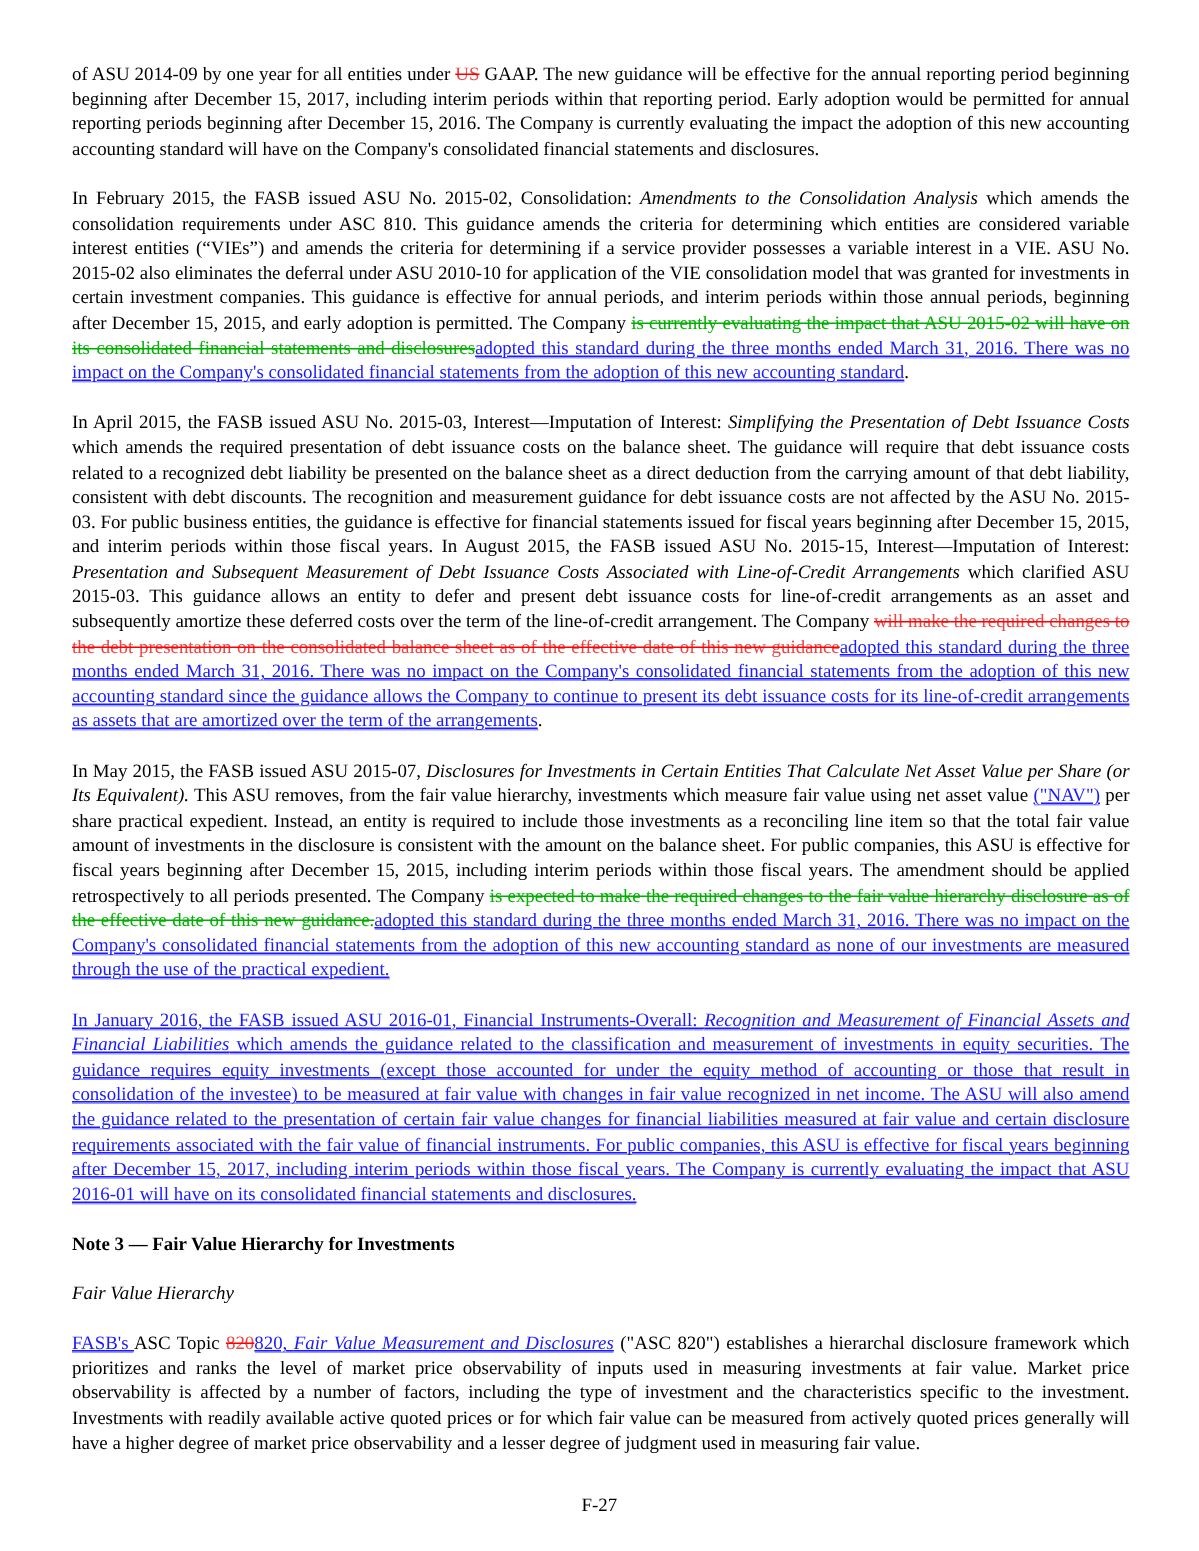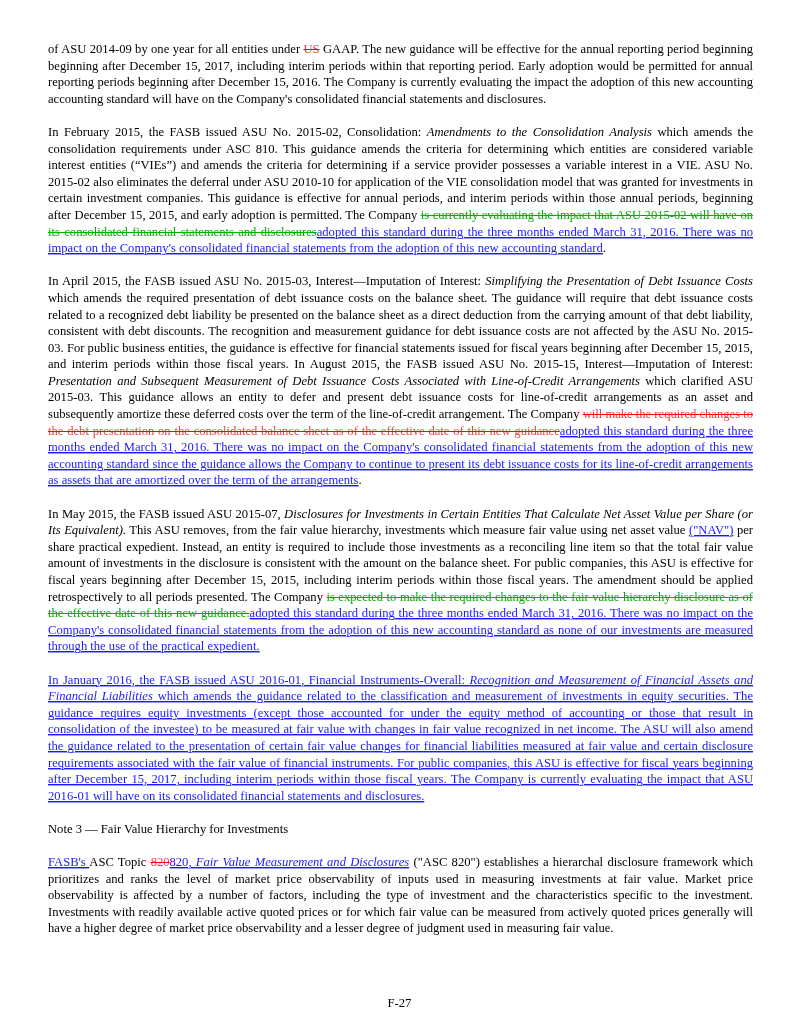--- a/index.html
+++ b/index.html
@@ -23,21 +23,21 @@
   .para { margin: 0 0 16.6px 0; }
   .del-red { color: #ef4444; text-decoration: line-through; text-decoration-color: #ff0000; }
   .del-green { color: #00b000; text-decoration: line-through; text-decoration-color: #00b000; }
   .ins {
     color: #1a1aff;
     text-decoration: underline;
     text-decoration-color: #1a1aff;
     text-underline-offset: 1px;
     box-shadow: inset 0 -1px 0 #9a9aff;
   }
-  .heading { font-weight: normal; margin: 0 0 16.6px 0; }
+  .heading { font-weight: bold; margin: 0 0 16.6px 0; }
   .subheading { font-style: italic; margin: 0 0 16.6px 0; }
   i { }
   .page-number {
     position: absolute;
     left: 0;
     width: 799px;
     top: 996px;
     text-align: center;
     font-size: 12.6px;
     font-family: "Liberation Serif", serif;
@@ -54,18 +54,19 @@
 
   <p class="para"><span>In April 2015, the FASB issued ASU No. 2015-03, Interest—Imputation of Interest: </span><i>Simplifying the Presentation of Debt Issuance Costs</i><span> which amends the required presentation of debt issuance costs on the balance sheet. The guidance will require that debt issuance costs related to a recognized debt liability be presented on the balance sheet as a direct deduction from the carrying amount of that debt liability, consistent with debt discounts. The recognition and measurement guidance for debt issuance costs are not affected by the ASU No. 2015-03. For public business entities, the guidance is effective for financial statements issued for fiscal years beginning after December 15, 2015, and interim periods within those fiscal years. In August 2015, the FASB issued ASU No. 2015-15, Interest—Imputation of Interest: </span><i>Presentation and Subsequent Measurement of Debt Issuance Costs Associated with Line-of-Credit Arrangements</i><span> which clarified ASU 2015-03. This guidance allows an entity to defer and present debt issuance costs for line-of-credit arrangements as an asset and subsequently amortize these deferred costs over the term of the line-of-credit arrangement. The Company </span><span class="del-red">will make the required changes to the debt presentation on the consolidated balance sheet as of the effective date of this new guidance</span><span class="ins">adopted this standard during the three months ended March 31, 2016. There was no impact on the Company's consolidated financial statements from the adoption of this new accounting standard since the guidance allows the Company to continue to present its debt issuance costs for its line-of-credit arrangements as assets that are amortized over the term of the arrangements</span><span>.</span></p>
 
   <p class="para"><span>In May 2015, the FASB issued ASU 2015-07, </span><i>Disclosures for Investments in Certain Entities That Calculate Net Asset Value per Share (or Its Equivalent).</i><span> This ASU removes, from the fair value hierarchy, investments which measure fair value using net asset value </span><span class="ins">("NAV")</span><span> per share practical expedient. Instead, an entity is required to include those investments as a reconciling line item so that the total fair value amount of investments in the disclosure is consistent with the amount on the balance sheet. For public companies, this ASU is effective for fiscal years beginning after December 15, 2015, including interim periods within those fiscal years. The amendment should be applied retrospectively to all periods presented. The Company </span><span class="del-green">is expected to make the required changes to the fair value hierarchy disclosure as of the effective date of this new guidance.</span><span class="ins">adopted this standard during the three months ended March 31, 2016. There was no impact on the Company's consolidated financial statements from the adoption of this new accounting standard as none of our investments are measured through the use of the practical expedient.</span></p>
 
   <p class="para"><span class="ins">In January 2016, the FASB issued ASU 2016-01, Financial Instruments-Overall: </span><i class="ins">Recognition and Measurement of Financial Assets and Financial Liabilities</i><span class="ins"> which amends the guidance related to the classification and measurement of investments in equity securities. The guidance requires equity investments (except those accounted for under the equity method of accounting or those that result in consolidation of the investee) to be measured at fair value with changes in fair value recognized in net income. The ASU will also amend the guidance related to the presentation of certain fair value changes for financial liabilities measured at fair value and certain disclosure requirements associated with the fair value of financial instruments. For public companies, this ASU is effective for fiscal years beginning after December 15, 2017, including interim periods within those fiscal years. The Company is currently evaluating the impact that ASU 2016-01 will have on its consolidated financial statements and disclosures.</span></p>
 
 
   <p class="heading">Note 3 — Fair Value Hierarchy for Investments</p>
 
+  <p class="subheading">Fair Value Hierarchy</p>
 
   <p class="para"><span class="ins">FASB's </span><span>ASC Topic </span><span class="del-red">820</span><span class="ins">820, </span><i class="ins">Fair Value Measurement and Disclosures</i><span> ("ASC 820") establishes a hierarchal disclosure framework which prioritizes and ranks the level of market price observability of inputs used in measuring investments at fair value. Market price observability is affected by a number of factors, including the type of investment and the characteristics specific to the investment. Investments with readily available active quoted prices or for which fair value can be measured from actively quoted prices generally will have a higher degree of market price observability and a lesser degree of judgment used in measuring fair value.</span></p>
 
 </div>
 
 <div class="page-number">F-27</div>
 
 </body></html>

